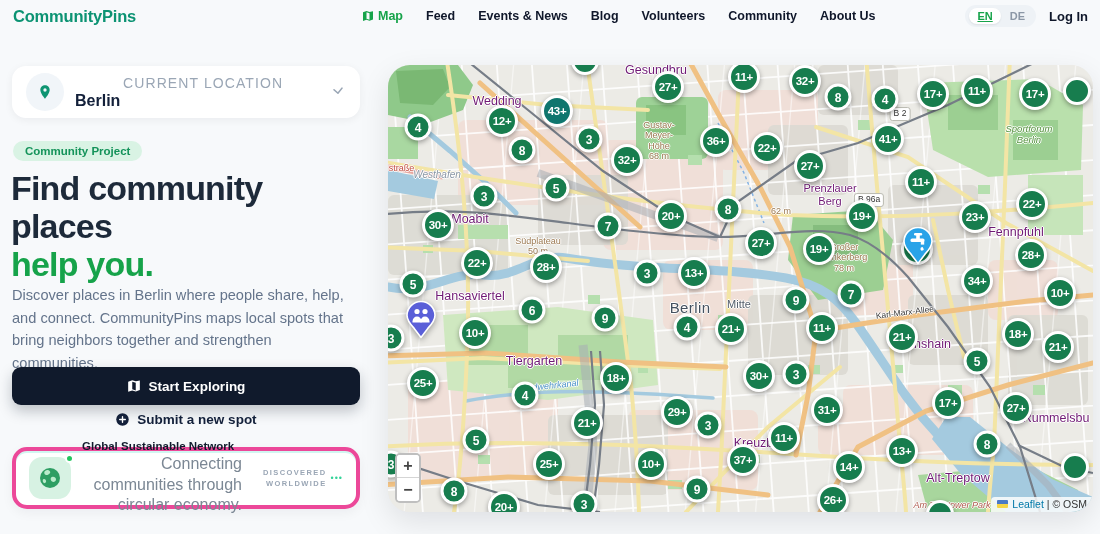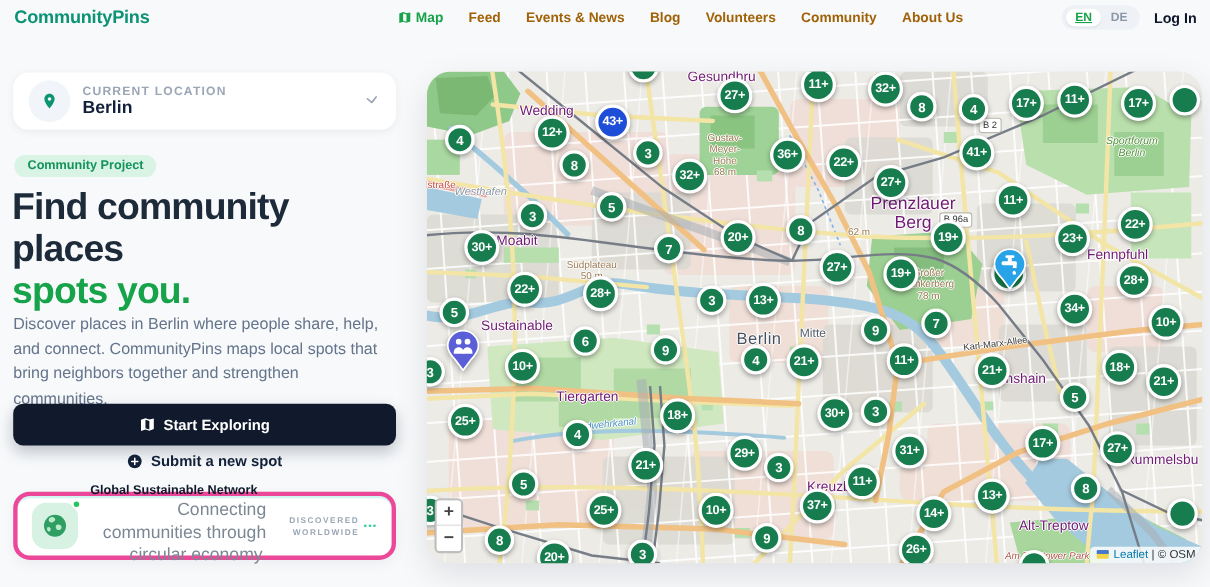--- a/index.html
+++ b/index.html
@@ -3,32 +3,32 @@
 <meta charset="utf-8">
 <style>
   * { margin:0; padding:0; box-sizing:border-box; }
   html,body { width:1100px; height:534px; overflow:hidden; }
   body { font-family:"Liberation Sans", sans-serif; background:#f7f9fb; position:relative; }
 
   
   .nav { position:absolute; top:0; left:0; width:1100px; height:34px; }
   .logo { position:absolute; left:13px; top:7px; font-size:16.5px; font-weight:800; color:#0c9373; letter-spacing:-0.2px; }
   .navlinks { position:absolute; left:362px; top:9px; display:flex; gap:23px; align-items:center; }
-  .navlinks a { font-size:12.5px; font-weight:600; color:#a16207; text-decoration:none; display:flex; align-items:center; gap:4px; }
+  .navlinks a { font-size:12.5px; font-weight:600; color:#0f172a; text-decoration:none; display:flex; align-items:center; gap:4px; }
   .navlinks a.active { color:#16a34a; }
   .navright { position:absolute; right:12px; top:5px; display:flex; gap:13px; align-items:center; }
   .langpill { background:#eef2f6; border-radius:999px; padding:3px 4px; display:flex; gap:2px; align-items:center; }
   .langpill .en { background:#fff; border-radius:999px; padding:2px 8px; font-size:11px; font-weight:700; color:#16a34a; box-shadow:0 1px 2px rgba(0,0,0,.08);text-decoration:underline; }
   .langpill .de { padding:2px 7px; font-size:11px; font-weight:700; color:#8b97a6; }
   .login { font-size:13px; font-weight:700; color:#0f172a; }
 
   
   .loc-card { position:absolute; left:12px; top:66px; width:348px; height:52px; background:#fff; border-radius:14px; box-shadow:0 2px 8px rgba(15,23,42,.06); display:flex; align-items:center; padding:0 14px; gap:11px; }
   .loc-ico { width:38px; height:38px; border-radius:50%; background:#f1f5f9; display:flex; align-items:center; justify-content:center; flex:none; }
-  .loc-label { font-size:11px; font-weight:700; letter-spacing:1.1px; color:#9aa6b5; }
+  .loc-label { font-size:14px; font-weight:400; letter-spacing:1.1px; color:#9aa6b5;margin-left:48px; }
   .loc-city { font-size:16px; font-weight:800; color:#13203a; margin-top:1px; }
   .loc-chev { margin-left:auto; color:#9aa6b5; display:flex; }
 
   .proj-badge { position:absolute; left:13px; top:141px; background:#d9f3e4; color:#14935a; font-size:11.5px; font-weight:700; padding:4px 12px; border-radius:999px; }
 
   h1 { position:absolute; left:11px; top:169px; width:356px; font-size:34px; line-height:1.12; font-weight:800; letter-spacing:-0.8px; color:#1d2a3a; }
   h1 .green { display:block; color:#16a34a; }
 
   .lede { position:absolute; left:12px; top:284px; width:344px; font-size:14.6px; line-height:1.55; color:#64748b; }
 
@@ -49,21 +49,21 @@
 
   
   .map { position:absolute; left:388px; top:65px; width:705px; height:447px; border-radius:22px; overflow:hidden; background:#ecebe6; box-shadow:0 10px 30px rgba(2,6,23,.10); }
   .map svg.tiles { position:absolute; inset:0; }
   .overlay { position:absolute; inset:0; }
 
   .mlabel { position:absolute; transform:translate(-50%,-50%); white-space:pre-line; text-align:center; line-height:1.15; pointer-events:none;
             text-shadow:0 1px 0 #fff,0 -1px 0 #fff,1px 0 0 #fff,-1px 0 0 #fff; color:#701a75; }
   .k-place   { font-size:12.5px; }
   .k-place-sm{ font-size:11px; color:#555e6b; }
-  .k-place-ml{ font-size:16px; }
+  .k-place-ml{ font-size:11px; }
   .k-city    { font-size:15px; color:#45505e; letter-spacing:.4px; }
   .k-hill    { font-size:9px; color:#9c7a52; }
   .k-area    { font-size:10px; font-style:italic; color:#8b98a6; }
   .k-park-name { font-size:9.5px; font-style:italic; color:#55933f; }
   .k-park-red  { font-size:9px; font-style:italic; color:#b05a4e; }
   .k-water-name{ font-size:9px; font-style:italic; color:#4e93c9; transform:translate(-50%,-50%) rotate(-6deg); }
   .k-road-name { font-size:8.5px; color:#3a3a3a; transform:translate(-50%,-50%) rotate(-7deg); }
   .k-road-red  { font-size:9px; color:#c24f43; }
   .roadbadge { position:absolute; transform:translate(-50%,-50%); font-size:8.5px; color:#333; background:#fff; border:1px solid #b9b9b0; border-radius:3px; padding:0 3px; line-height:1.4; }
 
@@ -119,21 +119,21 @@
   <span class="loc-chev">
     <svg width="16" height="16" viewBox="0 0 24 24" fill="none" stroke="#9aa6b5" stroke-width="2.4" stroke-linecap="round" stroke-linejoin="round">
         <path d="M6 9l6 6 6-9" transform="translate(0,1) scale(1,0.85)"></path>
       </svg>
   </span>
 </div>
 
 <div class="proj-badge">Community Project</div>
 
 <h1><span>Find community places</span>
-<span class="green">spots you.</span></h1>
+<span class="green">help you.</span></h1>
 
 <p class="lede">Discover places in Berlin where people share, help, and connect. CommunityPins maps local spots that bring neighbors together and strengthen communities.</p>
 
 <button class="explore-btn">
   <svg width="14" height="14" viewBox="0 0 24 24">
       <path fill="#fff" d="M15 4l-6-2-7 2.5V22l7-2.5 6 2 7-2.5V2.5L15 4zm0 15.5l-6-2V4.5l6 2v13z"></path>
     </svg>
   <span>Start Exploring</span>
 </button>
 
@@ -293,21 +293,21 @@
       <div class="mlabel k-place" style="left: 268px; top: 5px;">Gesundbru</div>
       <div class="mlabel k-hill" style="left: 271px; top: 76px;">Gustav-
 Meyer-
 Höhe
 68 m</div>
       <div class="mlabel k-area" style="left: 49px; top: 110px;">Westhafen</div>
       <div class="mlabel k-road-red" style="left: 10px; top: 103px;">elstraße</div>
       <div class="mlabel k-place" style="left: 82px; top: 154px;">Moabit</div>
       <div class="mlabel k-hill" style="left: 150px; top: 181px;">Südplateau
 50 m</div>
-      <div class="mlabel k-place" style="left: 82px; top: 231px;">Sustainable</div>
+      <div class="mlabel k-place" style="left: 82px; top: 231px;">Hansaviertel</div>
       <div class="mlabel k-city" style="left: 302px; top: 243px;">Berlin</div>
       <div class="mlabel k-place-sm" style="left: 351px; top: 239px;">Mitte</div>
       <div class="mlabel k-place" style="left: 146px; top: 296px;">Tiergarten</div>
       <div class="mlabel k-place-ml" style="left: 442px; top: 130px;">Prenzlauer
 Berg</div>
       <div class="mlabel k-hill" style="left: 393px; top: 146px;">62 m</div>
       <div class="mlabel k-hill" style="left: 456px; top: 193px;">Großer
 Bunkerberg
 78 m</div>
       <div class="mlabel k-place" style="left: 628px; top: 167px;">Fennpfuhl</div>
@@ -327,21 +327,21 @@
       <div class="cluster" style="width: 32px; height: 32px; font-size: 11.5px; left: 356px; top: 12px; background: rgb(23, 125, 78);">11+</div>
       <div class="cluster" style="width: 32px; height: 32px; font-size: 11.5px; left: 417px; top: 16px; background: rgb(23, 125, 78);">32+</div>
       <div class="cluster" style="width: 27px; height: 27px; font-size: 12px; left: 450px; top: 32px; background: rgb(23, 125, 78);">8</div>
       <div class="cluster" style="width: 27px; height: 27px; font-size: 12px; left: 497px; top: 34px; background: rgb(23, 125, 78);">4</div>
       <div class="cluster" style="width: 32px; height: 32px; font-size: 11.5px; left: 545px; top: 29px; background: rgb(23, 125, 78);">17+</div>
       <div class="cluster" style="width: 32px; height: 32px; font-size: 11.5px; left: 589px; top: 26px; background: rgb(23, 125, 78);">11+</div>
       <div class="cluster" style="width: 32px; height: 32px; font-size: 11.5px; left: 647px; top: 29px; background: rgb(23, 125, 78);">17+</div>
       <div class="cluster" style="width: 28px; height: 28px; font-size: 12px; left: 689px; top: 26px; background: rgb(23, 125, 78);"></div>
       <div class="cluster" style="width: 27px; height: 27px; font-size: 12px; left: 30px; top: 62px; background: rgb(23, 125, 78);">4</div>
       <div class="cluster" style="width: 32px; height: 32px; font-size: 11.5px; left: 114px; top: 56px; background: rgb(23, 125, 78);">12+</div>
-      <div class="cluster" style="width: 32px; height: 32px; font-size: 11.5px; left: 169px; top: 46px; background: #1d4ed8; text-align: center;">43+</div>
+      <div class="cluster" style="width: 32px; height: 32px; font-size: 11.5px; left: 169px; top: 46px; background: #0f766e; text-align: center;">43+</div>
       <div class="cluster" style="width: 27px; height: 27px; font-size: 12px; left: 134px; top: 85px; background: rgb(23, 125, 78);">8</div>
       <div class="cluster" style="width: 27px; height: 27px; font-size: 12px; left: 201px; top: 74px; background: rgb(23, 125, 78);">3</div>
       <div class="cluster" style="width: 32px; height: 32px; font-size: 11.5px; left: 239px; top: 95px; background: rgb(23, 125, 78);">32+</div>
       <div class="cluster" style="width: 32px; height: 32px; font-size: 11.5px; left: 328px; top: 76px; background: rgb(23, 125, 78);">36+</div>
       <div class="cluster" style="width: 32px; height: 32px; font-size: 11.5px; left: 379px; top: 83px; background: rgb(23, 125, 78);">22+</div>
       <div class="cluster" style="width: 32px; height: 32px; font-size: 11.5px; left: 422px; top: 101px; background: rgb(23, 125, 78);">27+</div>
       <div class="cluster" style="width: 32px; height: 32px; font-size: 11.5px; left: 500px; top: 74px; background: rgb(23, 125, 78);">41+</div>
       <div class="cluster" style="width: 32px; height: 32px; font-size: 11.5px; left: 533px; top: 117px; background: rgb(23, 125, 78);">11+</div>
       <div class="cluster" style="width: 32px; height: 32px; font-size: 11.5px; left: 474px; top: 151px; background: rgb(23, 125, 78);">19+</div>
       <div class="cluster" style="width: 32px; height: 32px; font-size: 11.5px; left: 587px; top: 152px; background: rgb(23, 125, 78);">23+</div>

